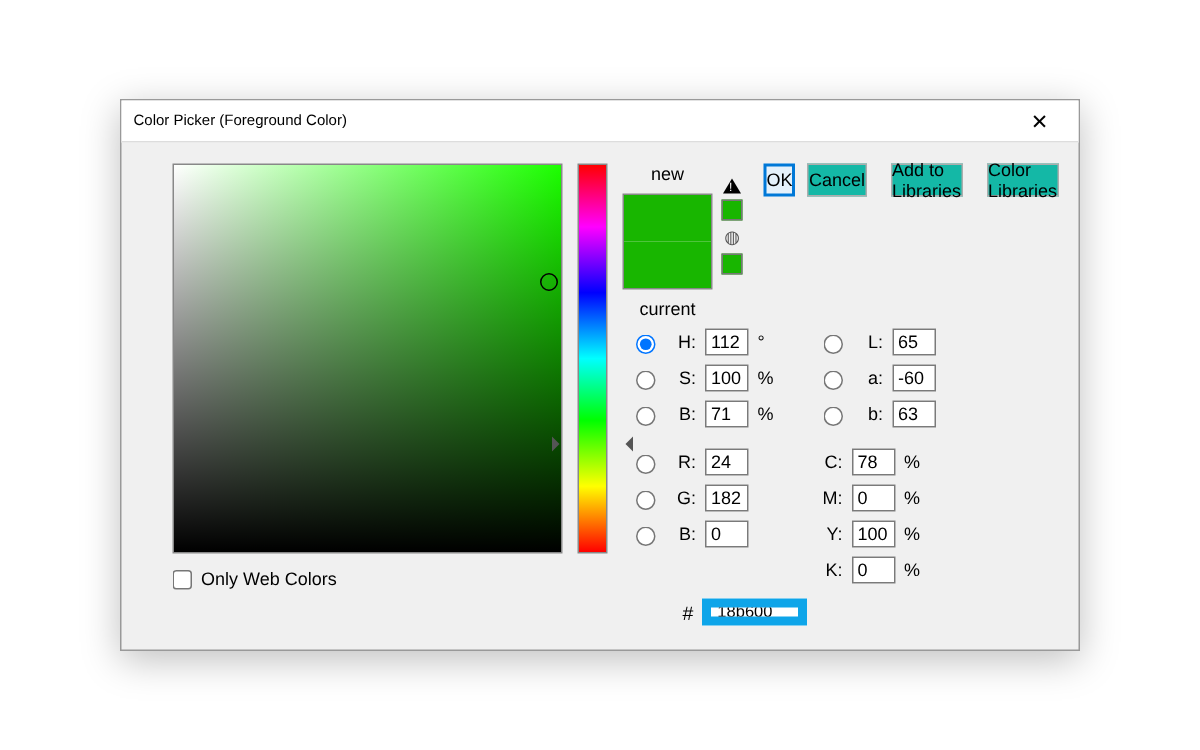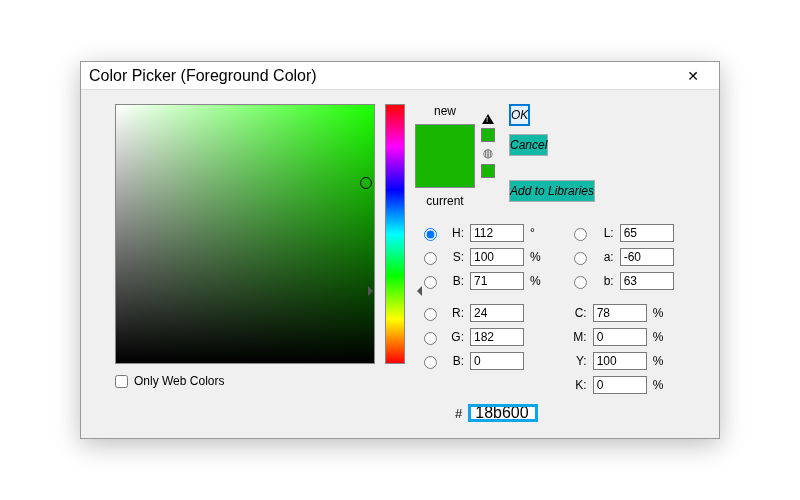--- a/index.html
+++ b/index.html
@@ -22,21 +22,21 @@
     box-shadow: 0 6px 24px rgba(0,0,0,0.25);
   }
   .titlebar {
     background: #fff;
     height: 28px;
     display: flex;
     align-items: center;
     padding: 0 8px;
     border-bottom: 1px solid #ddd;
   }
-  .titlebar .title { flex: 1; font-size: 16px; }
+  .titlebar .title { flex: 1; font-size: 10px; }
   .closebtn {
     width: 36px;
     height: 24px;
     display: flex;
     align-items: center;
     justify-content: center;
     font-size: 14px;
   }
   .body {
     display: flex;
@@ -105,47 +105,47 @@
   .smallswatch{width:14px;height:14px;border:1px solid #777;background:#18b600;}
   .cubeicon{font-size:12px;color:#555;}
   .triangle-warn{
     width:0;height:0;border:6px solid transparent;border-bottom:10px solid #000; position:relative;
   }
   .triangle-warn::after{
     content:"!"; position:absolute; left:-2px; top:1px; font-size:8px; color:#fff;
   }
 
   
-  .rightcol { display:flex; flex-direction:column; gap:8px; width:130px; align-items:flex-start;font-style:italic; }
+  .rightcol { display:flex; flex-direction:row; gap:8px; width:130px; align-items:flex-start; }
   .btn {
     height:22px;
     background:#14b8a6;
     border:1px solid #adadad;
     font-size:12px;
     display:flex; align-items:center; justify-content:center;
     cursor:default;
   }
   .btn.primary{ border:2px solid #0078d7; background:#e5f1fb;}
   .rightcol .spacer { height:8px;}
 
   .lowervals { display:flex; gap:28px; margin-top:6px; margin-left:4px;}
   .lowervals .col { display:flex; flex-direction:column; gap:6px;}
   .row { display:flex; align-items:center; gap:6px;}
   .row .lab { width:18px; text-align:right;}
   .row input.num{
-    width:54px; height:18px; font-size:12px; padding:0 3px;
+    width:29px; height:18px; font-size:12px; padding:0 3px;
     border:1px solid #7a7a7a; background:#fff;
   }
   .row .radio { display:flex; align-items:center; gap:4px;}
 
   .hexrow { display:flex; align-items:center; gap:6px; margin-top:10px; margin-left:40px;}
   .hexrow .hash{font-size:13px;}
   .hexrow input{
-    width:70px; height:18px; font-size:16px; padding:0 4px;
-    border:3px solid #0ea5e9; background:#fff;
+    width:70px; height:18px; font-size:11px; padding:0 4px;
+    border:6px solid #0ea5e9; background:#fff;
   }
 
   .midright-wrap{ display:flex; flex-direction:column; flex:1;}
   .upper-row{ display:flex; gap:14px; align-items:flex-start;}
   .preview-and-warns{display:flex; gap:6px; align-items:flex-start;}
 </style>
 </head>
 <body>
 
 <div class="dialog">
@@ -198,20 +198,23 @@
               <span>OK</span>
             </div>
           <div class="btn">
               <span>Cancel</span>
             </div>
           <div class="spacer"></div>
           <div class="btn">
               <span>Add to Libraries</span>
             </div>
           <div class="spacer"></div>
+          <div class="btn">
+              <span>Color Libraries</span>
+            </div>
         </div>
       </div>
 
       <div class="lowervals">
 
         <div class="col">
           <div class="row">
               <span class="radio">
                 <input type="radio" name="m" checked="" style="">
               </span>

